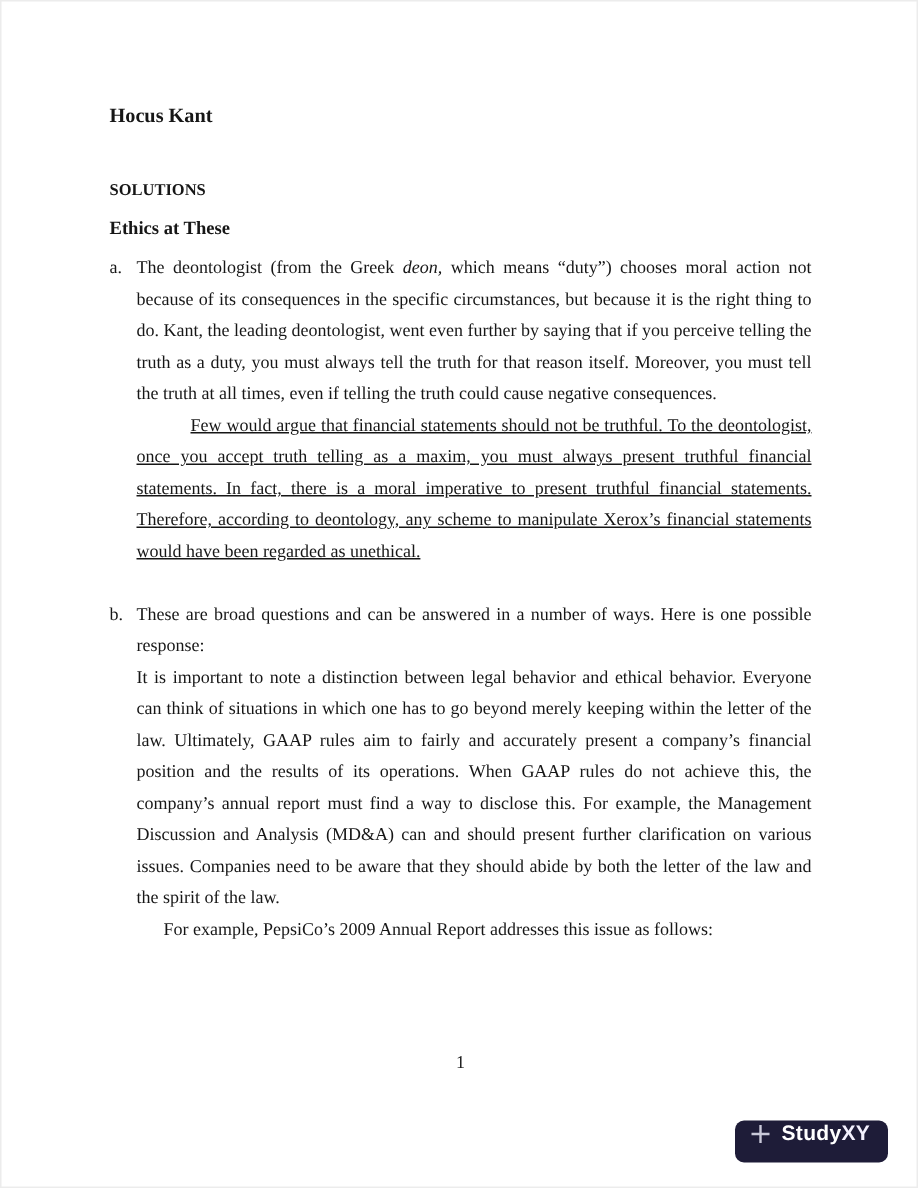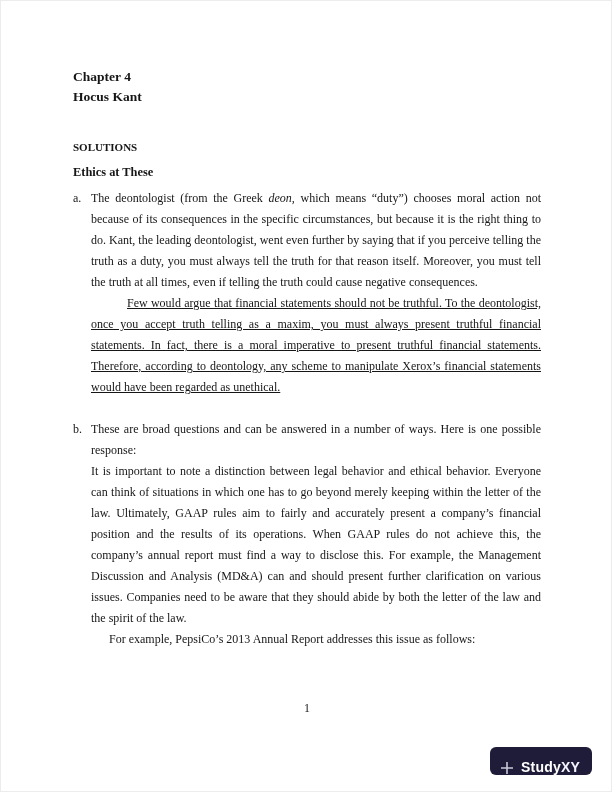--- a/index.html
+++ b/index.html
@@ -67,21 +67,21 @@
   }
   .brand-badge {
     position: absolute;
     right: 19px; top: 746px;
     height: 28px;
     background: #1e1c38;
     border-radius: 6px;
     display: flex;
     align-items: flex-end;
     gap: 7px;
-    padding: 0 12px 0 10px;
+    padding: 0 12px 12px 10px;
   }
   .plus-icon {
     display: inline-flex;
     align-items: center;
     justify-content: center;
   }
   .brand-name {
     font-family: "Liberation Sans", sans-serif;
     font-weight: bold;
     font-size: 14px;
@@ -91,42 +91,41 @@
   .brand-xy { color: #f4f2ff; }
 </style>
 </head>
 <body>
 
 <div class="page">
 
   <div class="content">
 
     <div class="chapter-heading">
-      <div>Chapter 4</div>
       <div>Hocus Kant</div>
     </div>
 
     <div class="section-heading">SOLUTIONS</div>
 
     <div class="subsection-heading">Ethics at These</div>
 
     <div class="list-item item-a">
       <span class="item-label">a.</span>
       <div class="item-body">
         <p><span>The deontologist (from the Greek </span><em>deon,</em><span> which means “duty”) chooses moral action not because of its consequences in the specific circumstances, but because it is the right thing to do.  Kant, the leading deontologist, went even further by saying that if you perceive telling the truth as a duty, you must always tell the truth for that reason itself.  Moreover, you must tell the truth at all times, even if telling the truth could cause negative consequences.</span></p>
         <p class="indent-lg">Few would argue that financial statements should not be truthful.  To the deontologist, once you accept truth telling as a maxim, you must always present truthful financial statements.  In fact, there is a moral imperative to present truthful financial statements.  Therefore, according to deontology, any scheme to manipulate Xerox’s financial statements would have been regarded as unethical.</p>
       </div>
     </div>
 
     <div class="list-item item-b">
       <span class="item-label">b.</span>
       <div class="item-body">
         <p>These are broad questions and can be answered in a number of ways.  Here is one possible response:</p>
         <p>It is important to note a distinction between legal behavior and ethical behavior. Everyone can think of situations in which one has to go beyond merely keeping within the letter of the law.  Ultimately, GAAP rules aim to fairly and accurately present a company’s financial position and the results of its operations.  When GAAP rules do not achieve this, the company’s annual report must find a way to disclose this.  For example, the Management Discussion and Analysis (MD&amp;A) can and should present further clarification on various issues. Companies need to be aware that they should abide by both the letter of the law and the spirit of the law.</p>
-        <p class="indent-sm">For example, PepsiCo’s 2013 Annual Report addresses this issue as follows:</p>
+        <p class="indent-sm">For example, PepsiCo’s 2009 Annual Report addresses this issue as follows:</p>
       </div>
     </div>
 
   </div>
 
   <div class="footer">1</div>
 
   <div class="brand-badge">
     <span class="plus-icon">
       <svg width="14" height="14" viewBox="0 0 14 14" aria-hidden="true">

